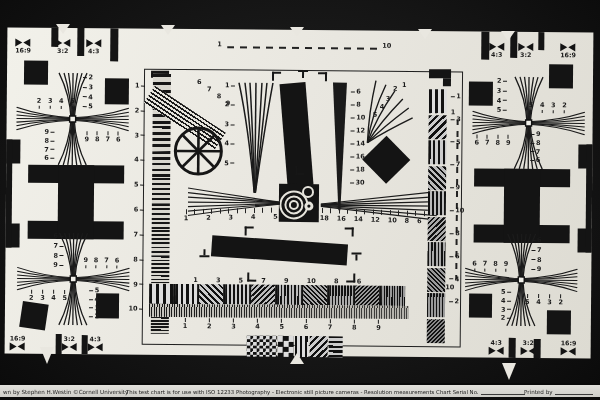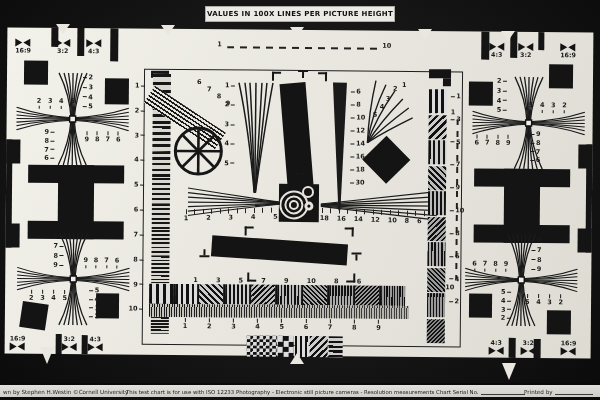--- a/index.html
+++ b/index.html
@@ -67,23 +67,20 @@
         <path d="M0,0 L0,-46"></path>
       <path d="M0.5,0 Q1,-24 4.5,-46"></path>
         <path d="M1,0 Q2,-24 9,-46"></path>
       <path d="M1.5,0 Q3,-24 14,-46"></path>
     </g>
   </defs>
 </svg>
 
 <div class="stage">
 
-  <div class="titlebox">
-    <span>VALUES IN 100X LINES PER PICTURE HEIGHT</span>
-  </div>
 
   <div class="sheet">
 
     <div class="a frame" style="left:137px;top:40px;width:319px;height:276px"></div>
 
     <div class="ag" style="left:8px;top:11px">
       <div class="apair">
           <i class="ar"></i>
           <i class="al"></i>
         </div>

